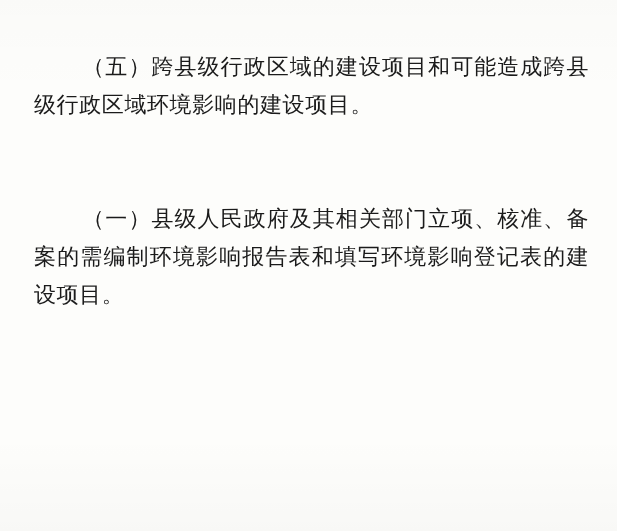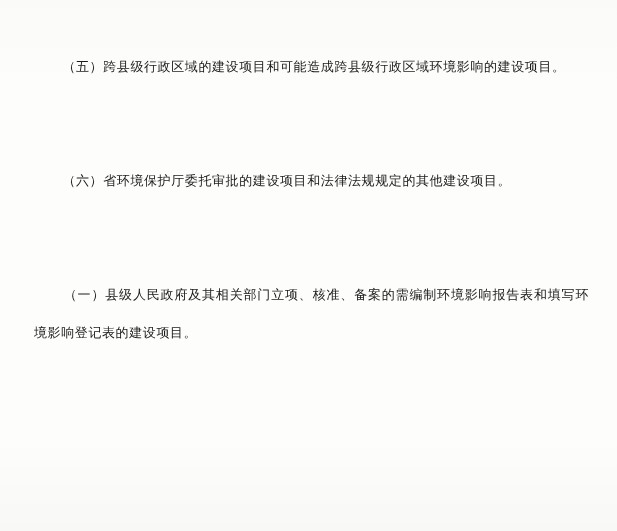--- a/index.html
+++ b/index.html
@@ -16,21 +16,21 @@
   .page {
     position: relative;
     width: 617px;
     height: 531px;
     background: #fdfdfb;
     box-sizing: border-box;
     padding: 10px 28px 0 34px;
   }
   .para {
     color: #1b1b1b;
-    font-size: 13px;
+    font-size: 22px;
     line-height: 38px;
     letter-spacing: 0.6px;
     text-align: justify;
     text-justify: inter-ideograph;
     margin: 0;
     white-space: pre-wrap;
   }
   .para + .para {
     margin-top: 0px;
   }
@@ -57,23 +57,20 @@
 <body>
 
 <div class="page">
 
   <div class="block">
 
     <p class="para indent">
       <span>（五）跨县级行政区域的建设项目和可能造成跨县级行政区域环境影响的建设项目。</span>
     </p>
 
-    <p class="para indent">
-      <span>（六）省环境保护厅委托审批的建设项目和法律法规规定的其他建设项目。</span>
-    </p>
 
 
     <p class="para indent">
       <span>（一）县级人民政府及其相关部门立项、核准、备案的需编制环境影响报告表和填写环境影响登记表的建设项目。</span>
     </p>
 
   </div>
 </div>
 
 </body></html>

